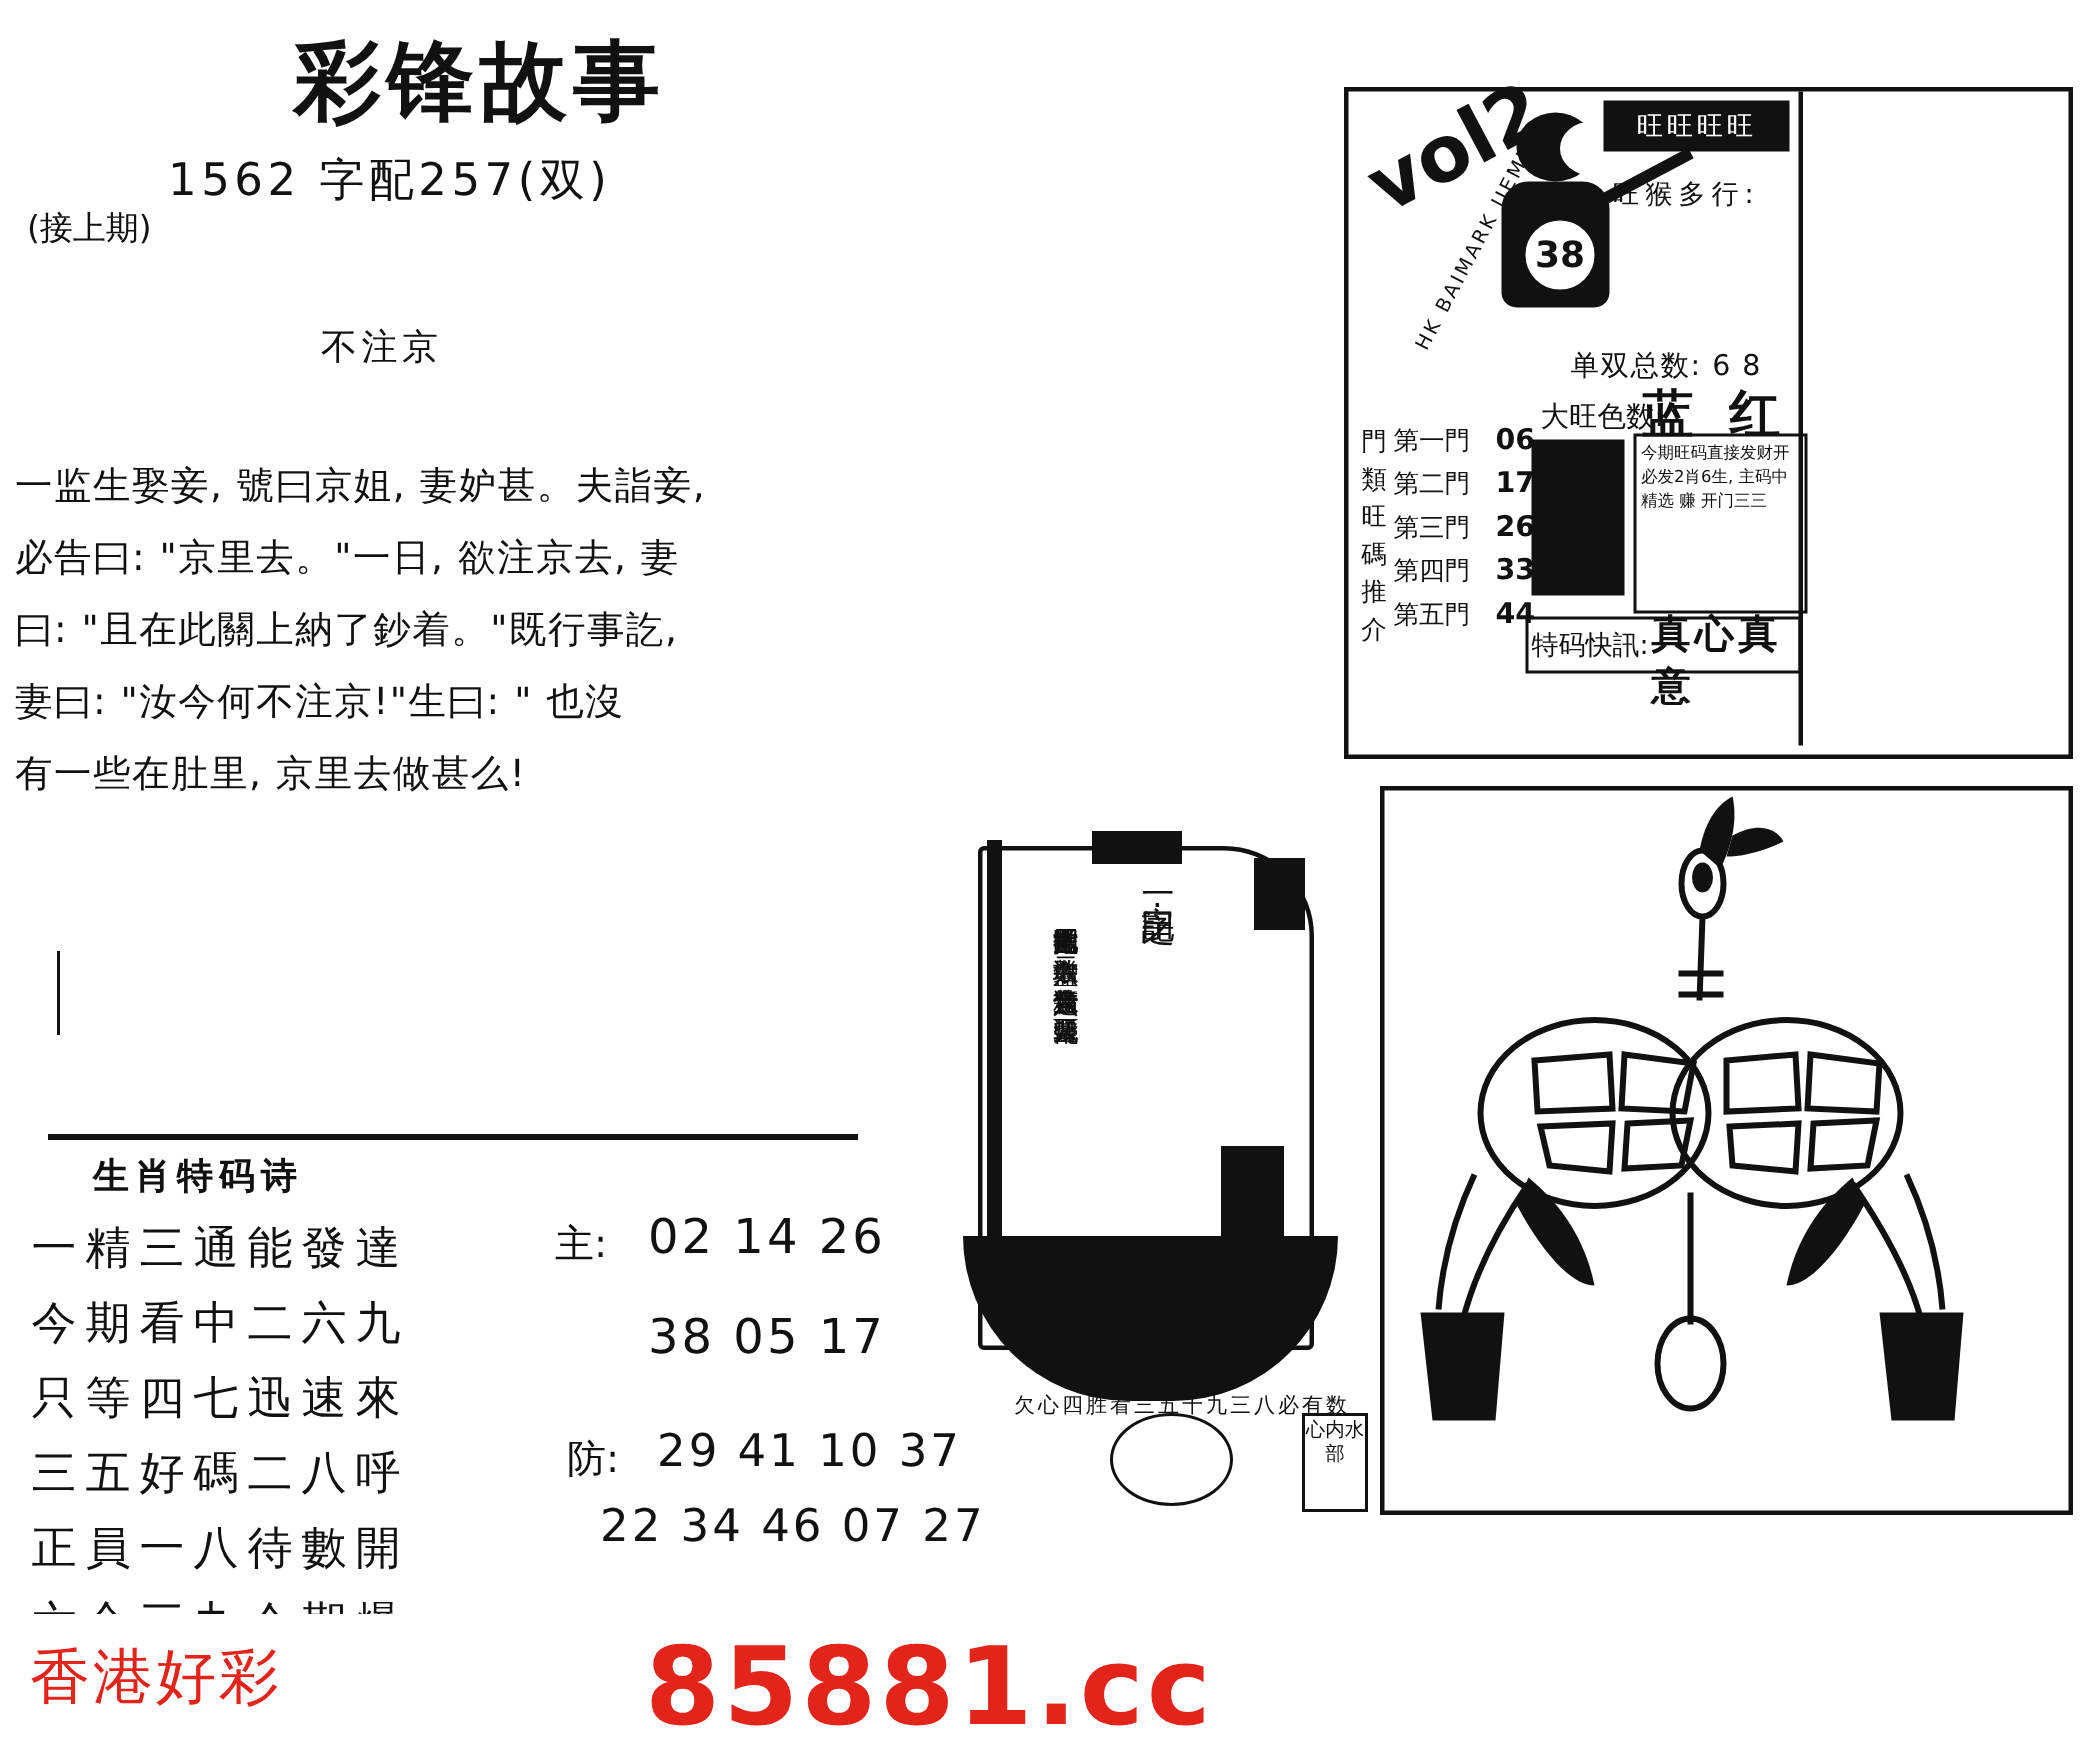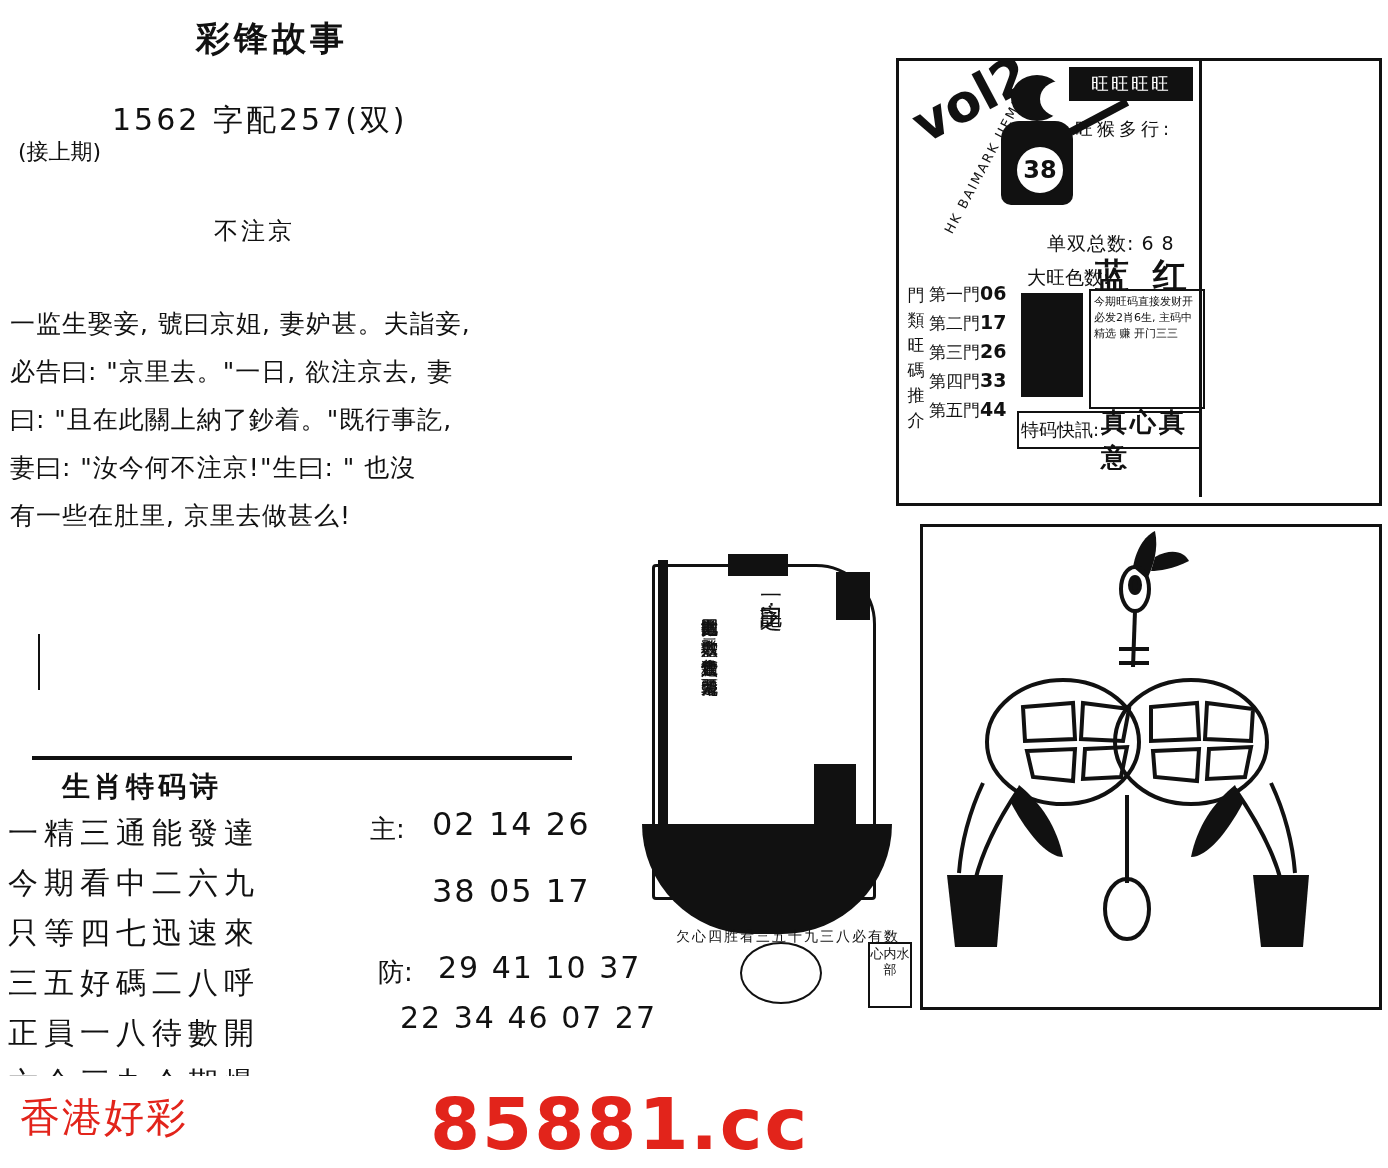--- a/index.html
+++ b/index.html
@@ -1,35 +1,35 @@
 <!DOCTYPE html>
 <html><head>
 <meta charset="utf-8">
 <style>
   html,body{margin:0;padding:0;background:#fff;}
   body{width:1388px;height:1168px;position:relative;overflow:hidden;
        font-family:"DejaVu Sans","Liberation Sans",sans-serif;color:#111;}
   .page{position:absolute;left:0;top:0;width:1388px;height:1168px;}
 
   
-  .title{position:absolute;left:196px;top:16px;font-size:34px;font-weight:bold;letter-spacing:4px;}
+  .title{position:absolute;left:196px;top:16px;font-size:58px;font-weight:bold;letter-spacing:4px;}
   .subtitle{position:absolute;left:112px;top:100px;font-size:30px;letter-spacing:3px;}
   .contfrom{position:absolute;left:18px;top:137px;font-size:22px;}
   .sechead{position:absolute;left:214px;top:215px;font-size:24px;letter-spacing:3px;}
 
   .story{position:absolute;left:10px;top:300px;width:520px;font-size:25px;line-height:48px;letter-spacing:1px;}
   .story div{white-space:nowrap;}
 
   .notebox{position:absolute;left:32px;top:630px;width:540px;height:126px;
            border-bottom:4px solid #111;}
   .notebox .tick{position:absolute;left:6px;top:4px;width:2px;height:56px;background:#111;}
 
-  .poemhead{position:absolute;left:62px;top:768px;font-size:28px;font-weight:bold;letter-spacing:4px;}
+  .poemhead{position:absolute;left:62px;top:768px;font-size:24px;font-weight:bold;letter-spacing:4px;}
   .poem{position:absolute;left:8px;top:808px;font-size:30px;line-height:50px;letter-spacing:6px;}
-  .poem div{white-space:nowrap;}
+  .poem div{white-space:nowrap;margin-left:13px;}
 
   .mainlabel{position:absolute;left:370px;top:812px;font-size:26px;}
   .mainnums{position:absolute;left:432px;top:805px;font-size:32px;letter-spacing:2px;}
   .mainnums2{position:absolute;left:432px;top:872px;font-size:32px;letter-spacing:2px;}
   .deflabel{position:absolute;left:378px;top:955px;font-size:26px;}
   .defnums{position:absolute;left:438px;top:950px;font-size:30px;letter-spacing:2px;}
   .defnums2{position:absolute;left:400px;top:1000px;font-size:30px;letter-spacing:2px;}
 
   
   .card{position:absolute;left:896px;top:58px;width:480px;height:442px;border:3px solid #111;}
@@ -52,21 +52,21 @@
   .colorbig{position:absolute;left:196px;top:192px;font-size:34px;font-weight:bold;letter-spacing:6px;}
   .blackbox{position:absolute;left:122px;top:232px;width:62px;height:104px;background:#111;}
   .smallbox{position:absolute;left:190px;top:228px;width:106px;height:110px;border:2px solid #111;
             font-size:11px;line-height:16px;padding:3px;overflow:hidden;}
   .tipsrow{position:absolute;left:118px;top:350px;width:178px;height:34px;border:2px solid #111;
            display:flex;align-items:center;font-size:18px;padding-left:2px;}
   .tipsbig{position:absolute;left:202px;top:344px;font-size:26px;font-weight:bold;letter-spacing:3px;}
   .doorlbl{position:absolute;left:6px;top:222px;width:22px;font-size:17px;line-height:25px;text-align:center;}
   .doorrows{position:absolute;left:30px;top:218px;}
   .doorrow{font-size:17px;height:29px;line-height:29px;white-space:nowrap;}
-  .doorrow b{font-size:19px;margin-left:0;}
+  .doorrow b{font-size:19px;margin-left:17px;}
 
   .rightpanel{position:absolute;left:303px;top:0;width:171px;height:436px;}
   .rpbar{position:absolute;left:8px;top:8px;width:156px;height:34px;background:#111;border-radius:4px;}
   .rpcols{position:absolute;left:6px;top:56px;font-size:13px;line-height:19px;}
   .rpbox{position:absolute;left:26px;top:200px;width:116px;height:120px;border:2px solid #111;}
   .rpblob{position:absolute;left:44px;top:216px;width:58px;height:78px;background:#111;border-radius:40% 40% 45% 45%;}
   .rpfoot{position:absolute;left:10px;top:404px;font-size:18px;letter-spacing:6px;}
 
   
   .scroll{position:absolute;left:636px;top:524px;width:300px;height:520px;}

